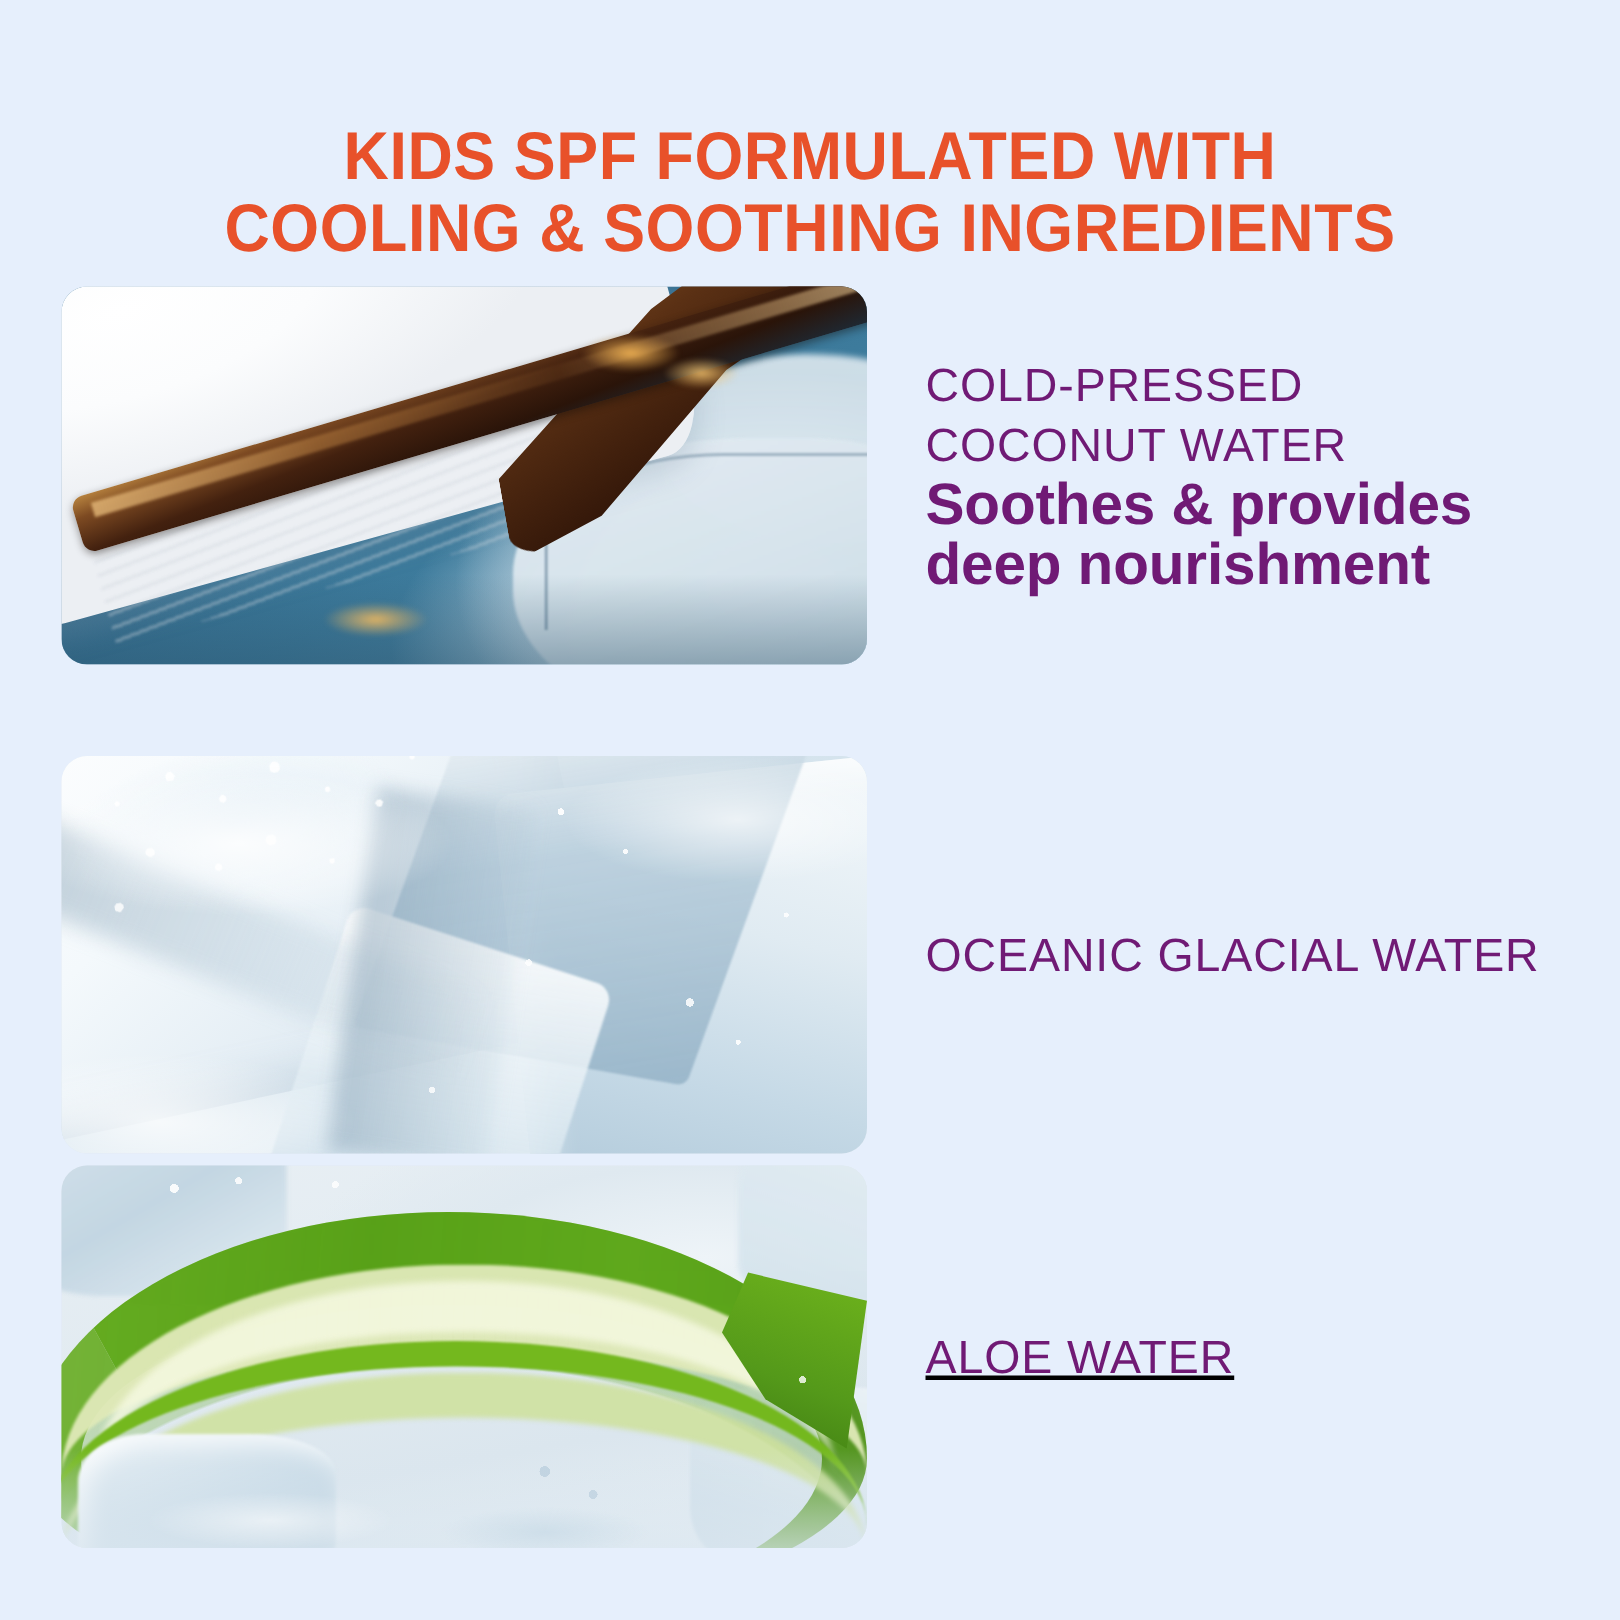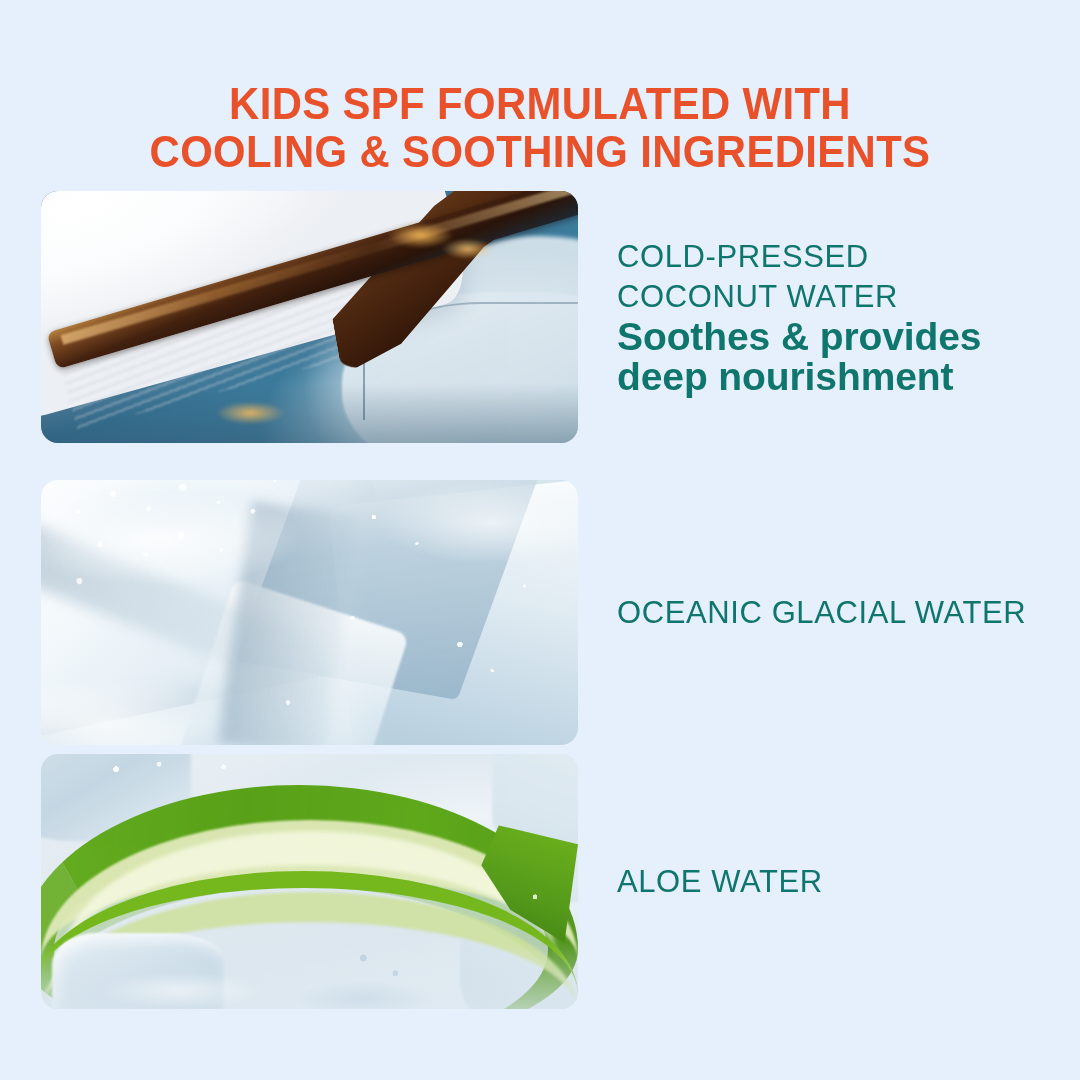--- a/index.html
+++ b/index.html
@@ -42,38 +42,38 @@
 
   
   .row {
     position: absolute;
     left: 41px;
     width: 1000px;
     display: flex;
     align-items: center;
   }
   #row-1 { top: 191px; height: 252px; }
-  #row-2 { top: 480px; height: 265px; }
-  #row-3 { top: 754px; height: 255px; }
+  #row-2 { top: 504px; height: 265px; }
+  #row-3 { top: 777px; height: 255px; text-decoration: underline; }
 
   .photo {
     position: relative;
     width: 537px;
     height: 100%;
     border-radius: 17px;
     overflow: hidden;
     flex: 0 0 537px;
     background: #dfe8f4;
   }
   .photo .layer { position: absolute; inset: 0; }
 
   .textblock {
     flex: 1 1 auto;
     padding-left: 39px;
-    color: #0f766e;
+    color: #701a75;
   }
   .ing-name {
     font-size: 31px;
     line-height: 40px;
     font-weight: normal;
     letter-spacing: 0.6px;
     margin: 0;
     white-space: pre-line;
   }
   .ing-desc {

